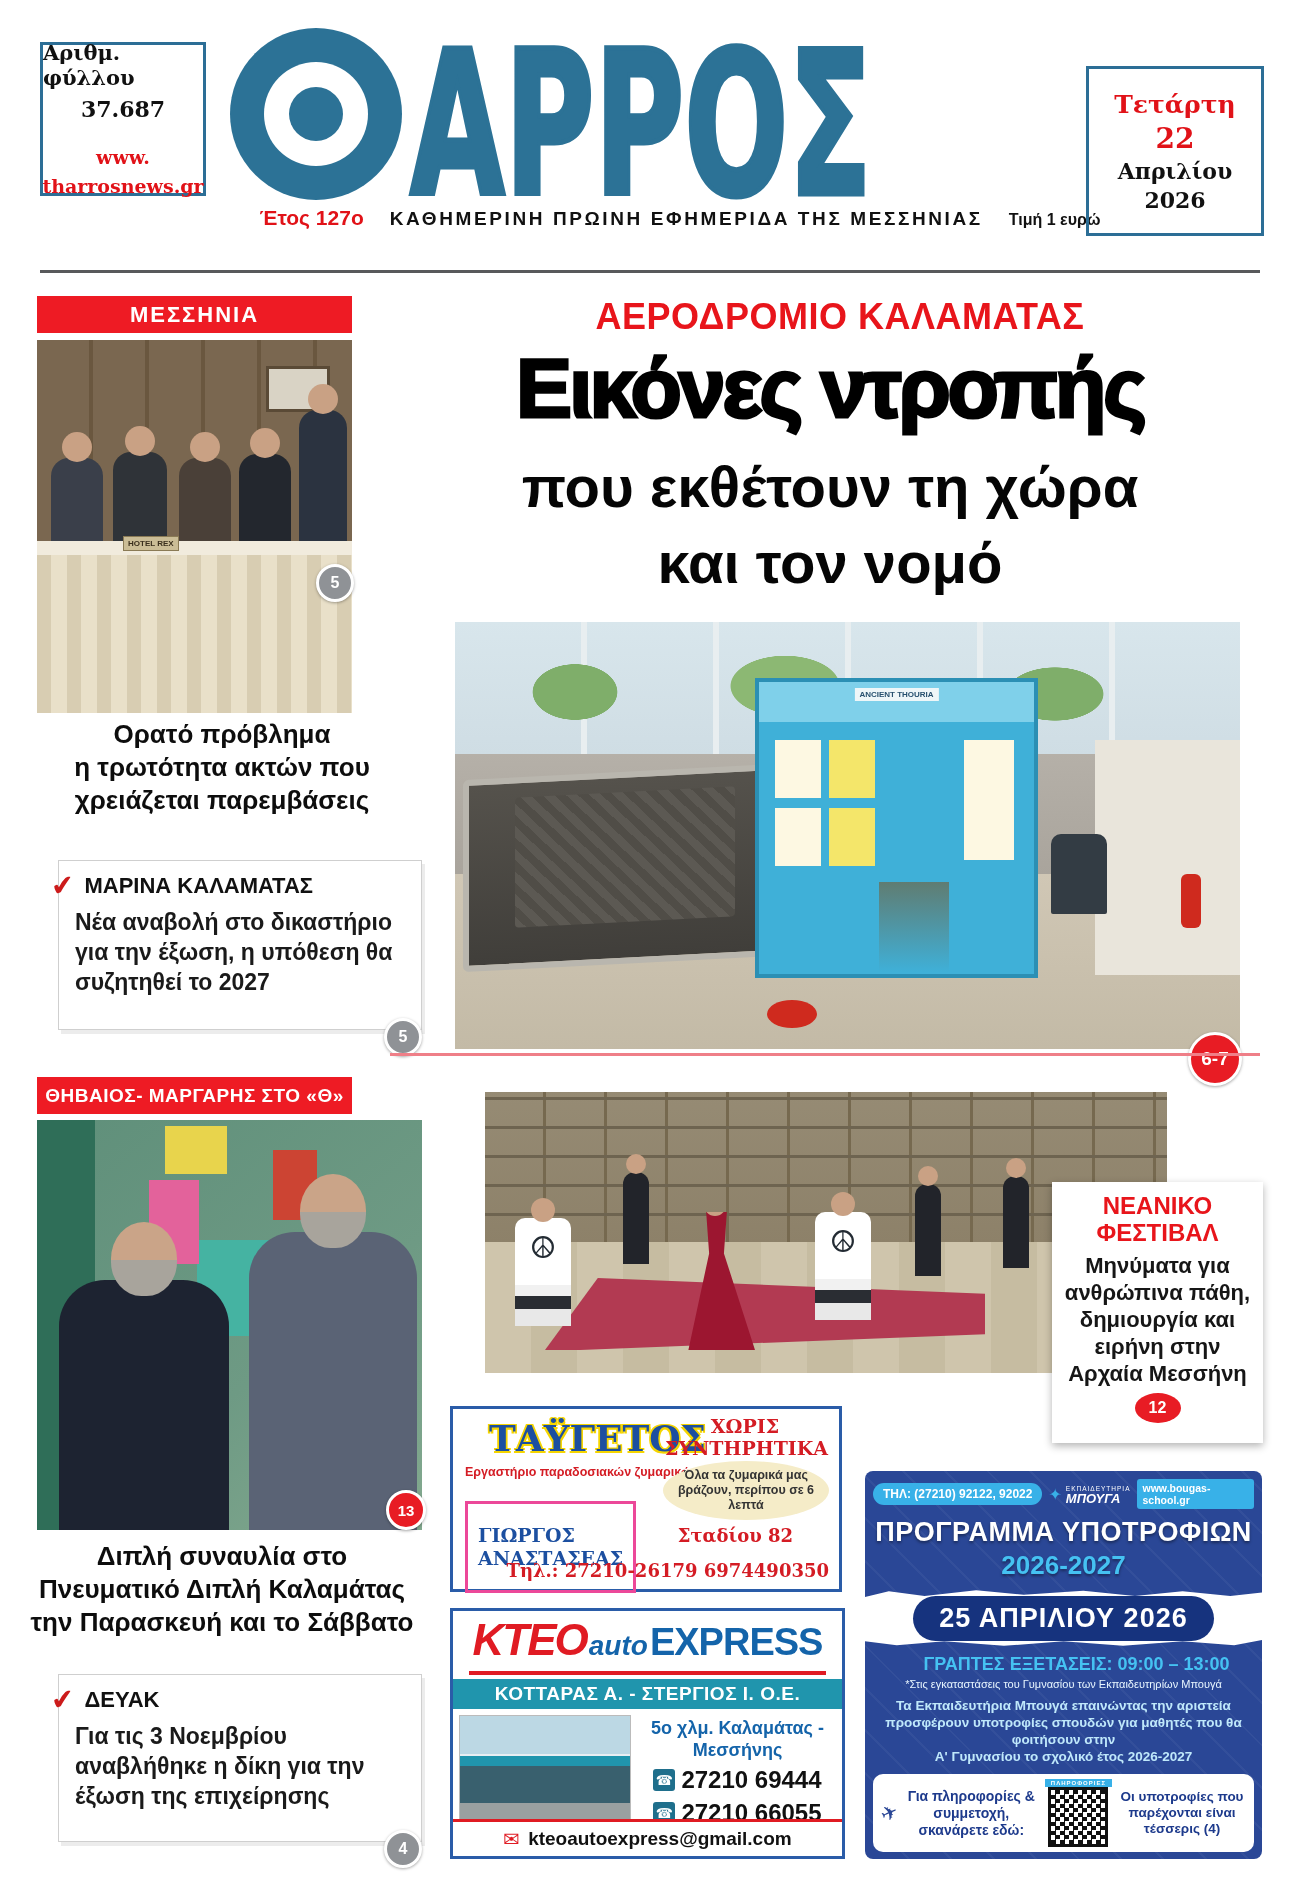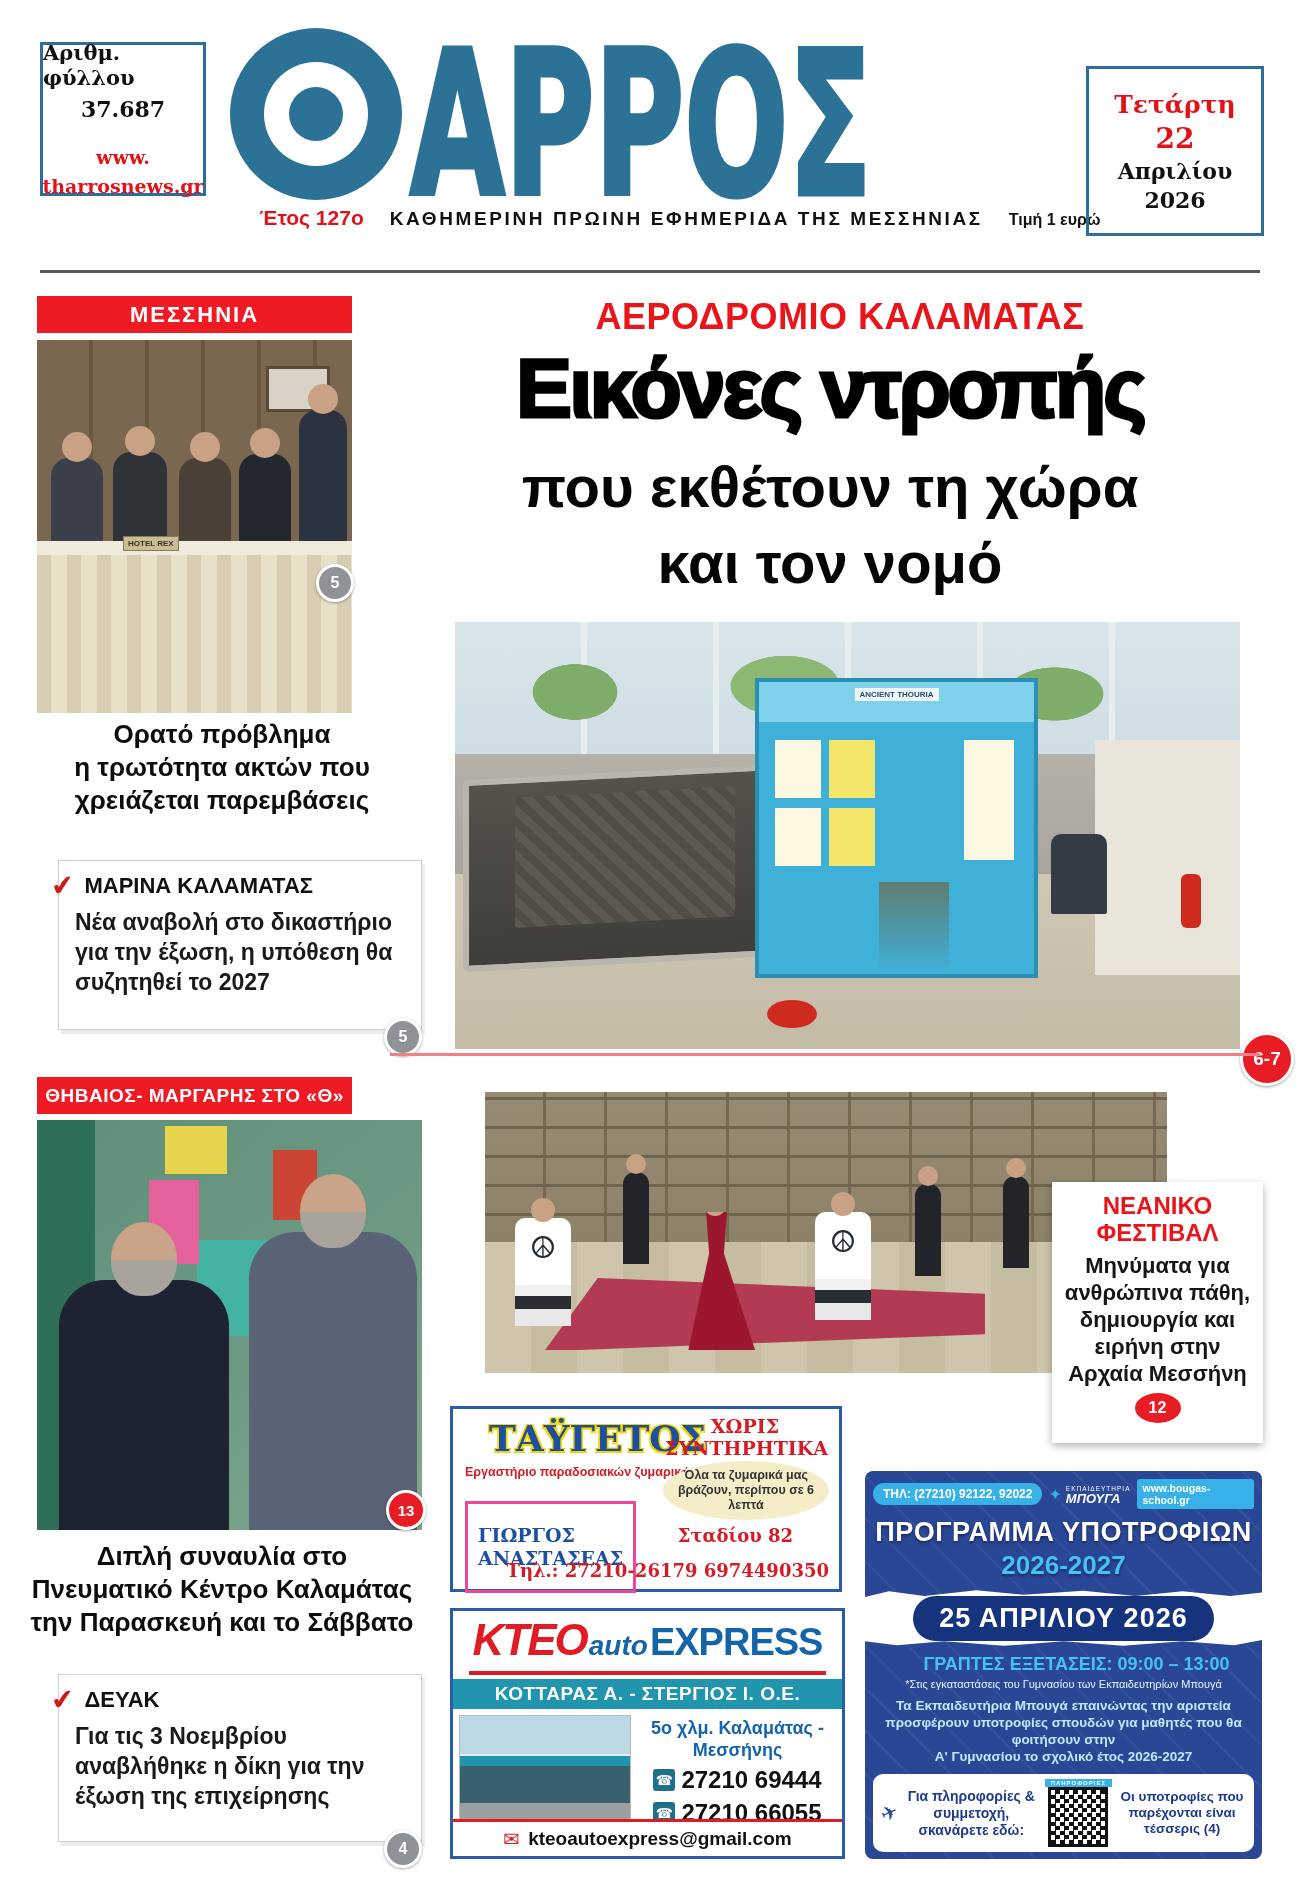--- a/index.html
+++ b/index.html
@@ -38,21 +38,21 @@
   #banner2{left:37px;top:1077px;width:315px;height:37px;font-size:19px;letter-spacing:.5px;}
 
   .badge{border-radius:50%;color:#fff;font-weight:bold;display:flex;align-items:center;justify-content:center;
          border:3px solid #fff;box-shadow:0 1px 3px rgba(0,0,0,.35);}
   .badge.gray{background:#8f9296;}
   .badge.red{background:#e81c24;}
   #badge-p1{left:316px;top:564px;width:32px;height:32px;font-size:16px;}
   #badge-marina{left:384px;top:1018px;width:32px;height:32px;font-size:16px;}
   #badge-13{left:386px;top:1490px;width:34px;height:34px;font-size:15px;}
   #badge-4{left:384px;top:1830px;width:32px;height:32px;font-size:16px;}
-  #badge-67{left:1240px;top:1032px;width:48px;height:48px;font-size:19px;}
+  #badge-67{left:1188px;top:1032px;width:48px;height:48px;font-size:19px;}
 
   
   .story-hl{font-weight:bold;font-size:26px;line-height:33px;text-align:center;color:#0d0d0d;}
   #story1{left:22px;top:718px;width:400px;}
   #story2{left:22px;top:1540px;width:400px;}
 
   .tick-box{background:#fff;border:1px solid #cfcfcf;box-shadow:3px 4px 0 #ececec;}
   #marina-box{left:58px;top:860px;width:362px;height:168px;}
   #deyak-box{left:58px;top:1674px;width:362px;height:166px;}
   .tick-title{display:flex;align-items:center;gap:10px;padding:12px 10px 4px 4px;}
@@ -305,21 +305,21 @@
   <div class="abs red-banner" id="banner2">ΘΗΒΑΙΟΣ- ΜΑΡΓΑΡΗΣ ΣΤΟ «Θ»</div>
 
   <div class="abs photo" id="photo2">
     <div class="man" id="man1"></div>
     <div class="man" id="man2"></div>
   </div>
   <div class="abs badge red" id="badge-13">13</div>
 
   <div class="abs story-hl" id="story2">
     <div>Διπλή συναυλία στο</div>
-    <div>Πνευματικό Κέντρο Καλαμάτας</div>
+    <div>Πνευματικό Διπλή Καλαμάτας</div>
     <div>την Παρασκευή και το Σάββατο</div>
   </div>
 
   <div class="abs tick-box" id="deyak-box">
     <div class="tick-title">
       <span class="check">✔</span>
       <span class="t">ΔΕΥΑΚ</span>
     </div>
     <div class="tick-body">Για τις 3 Νοεμβρίου αναβλήθηκε η δίκη για την έξωση της επιχείρησης</div>
   </div>

